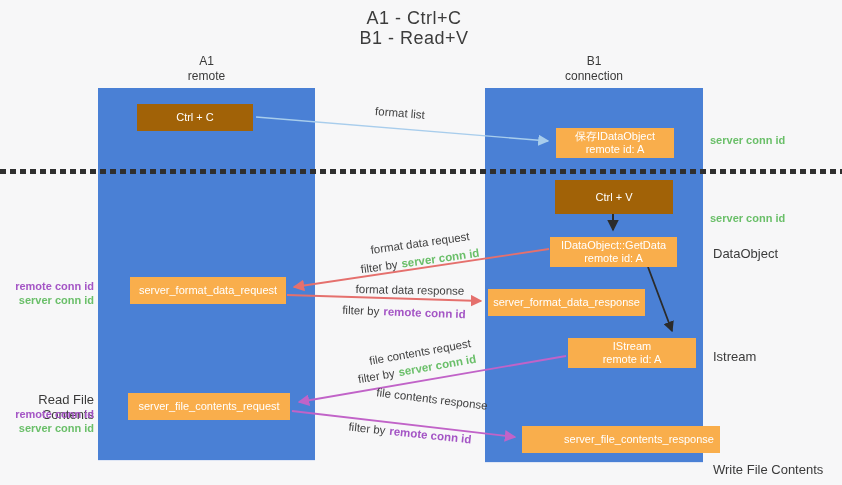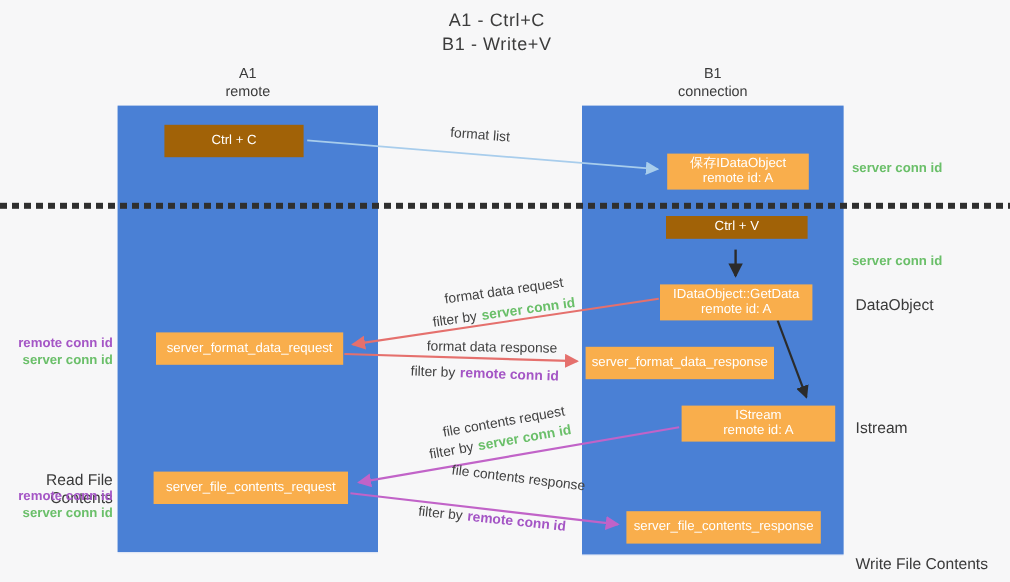--- a/index.html
+++ b/index.html
@@ -5,21 +5,21 @@
   html,body{margin:0;padding:0;background:#f7f7f8;}
   .stage{
     position:relative;width:842px;height:485px;overflow:hidden;
     background:#f7f7f8;
     font-family:"Liberation Sans", sans-serif;
     color:#3f3f3f;
   }
   .abs{position:absolute;}
   .title{
     left:284px;top:8px;width:260px;text-align:center;
-    font-size:15px;line-height:20px;color:#3c3c3c;letter-spacing:.5px;
+    font-size:18px;line-height:20px;color:#3c3c3c;letter-spacing:.5px;
   }
   .lane-header{top:54px;text-align:center;font-size:12px;line-height:15px;color:#3a3a3a;}
   .lane{background:#4a80d5;box-shadow:0 1px 0 #dfe6f5;}
   .lane-a{left:98px;top:88px;width:217px;height:372px;}
   .lane-b{left:485px;top:88px;width:218px;height:374px;}
   .dotted-line{
     left:0;top:169px;width:842px;height:5px;z-index:5;
     background:repeating-linear-gradient(to right,#2f2f2f 0 6px,transparent 6px 10px);
   }
   .node{
@@ -41,21 +41,21 @@
   .side-col{font-size:11px;font-weight:bold;line-height:14px;}
   .left-block{left:0;width:94px;text-align:right;}
 </style>
 </head>
 <body>
 
 <div class="stage">
 
   <div class="abs title">
     <div>A1 - Ctrl+C</div>
-    <div>B1 - Write+V</div>
+    <div>B1 - Read+V</div>
   </div>
 
   <div class="abs lane-header" style="left:98px;width:217px;">
     <div>A1</div>
     <div>remote</div>
   </div>
   <div class="abs lane-header" style="left:485px;width:218px;">
     <div>B1</div>
     <div>connection</div>
   </div>
@@ -91,21 +91,21 @@
 
   <div class="abs node green" style="left:137px;top:104px;width:116px;height:27px;">
     <div>Ctrl + C</div>
   </div>
 
   <div class="abs node orange" style="left:556px;top:128px;width:118px;height:30px;">
     <div>保存IDataObject</div>
     <div>remote id: A</div>
   </div>
 
-  <div class="abs node green" style="left:555px;top:180px;width:118px;height:19px;">
+  <div class="abs node green" style="left:555px;top:180px;width:118px;height:34px;">
     <div>Ctrl + V</div>
   </div>
 
   <div class="abs node orange" style="left:550px;top:237px;width:127px;height:30px;">
     <div>IDataObject::GetData</div>
     <div>remote id: A</div>
   </div>
 
   <div class="abs node orange" style="left:130px;top:277px;width:156px;height:27px;">
     <div>server_format_data_request</div>
@@ -117,21 +117,21 @@
 
   <div class="abs node orange" style="left:568px;top:338px;width:128px;height:30px;">
     <div>IStream</div>
     <div>remote id: A</div>
   </div>
 
   <div class="abs node orange" style="left:128px;top:393px;width:162px;height:27px;">
     <div>server_file_contents_request</div>
   </div>
 
-  <div class="abs node orange" style="left:522px;top:426px;width:162px;height:27px;">
+  <div class="abs node orange" style="left:522px;top:426px;width:162px;height:27px;padding-left:36px;">
     <div>server_file_contents_response</div>
   </div>
 
   <div class="abs lbl c" style="left:400px;top:107px;transform:translateX(-50%) rotate(4.5deg);">format list</div>
 
   <div class="abs lbl c" style="left:420px;top:237px;transform:translateX(-50%) rotate(-8deg);">format data request</div>
   <div class="abs lbl c" style="left:420px;top:255px;transform:translateX(-50%) rotate(-8deg);">
     <span class="filter-word">filter by</span><span class="bold-green">server conn id</span>
   </div>
 

